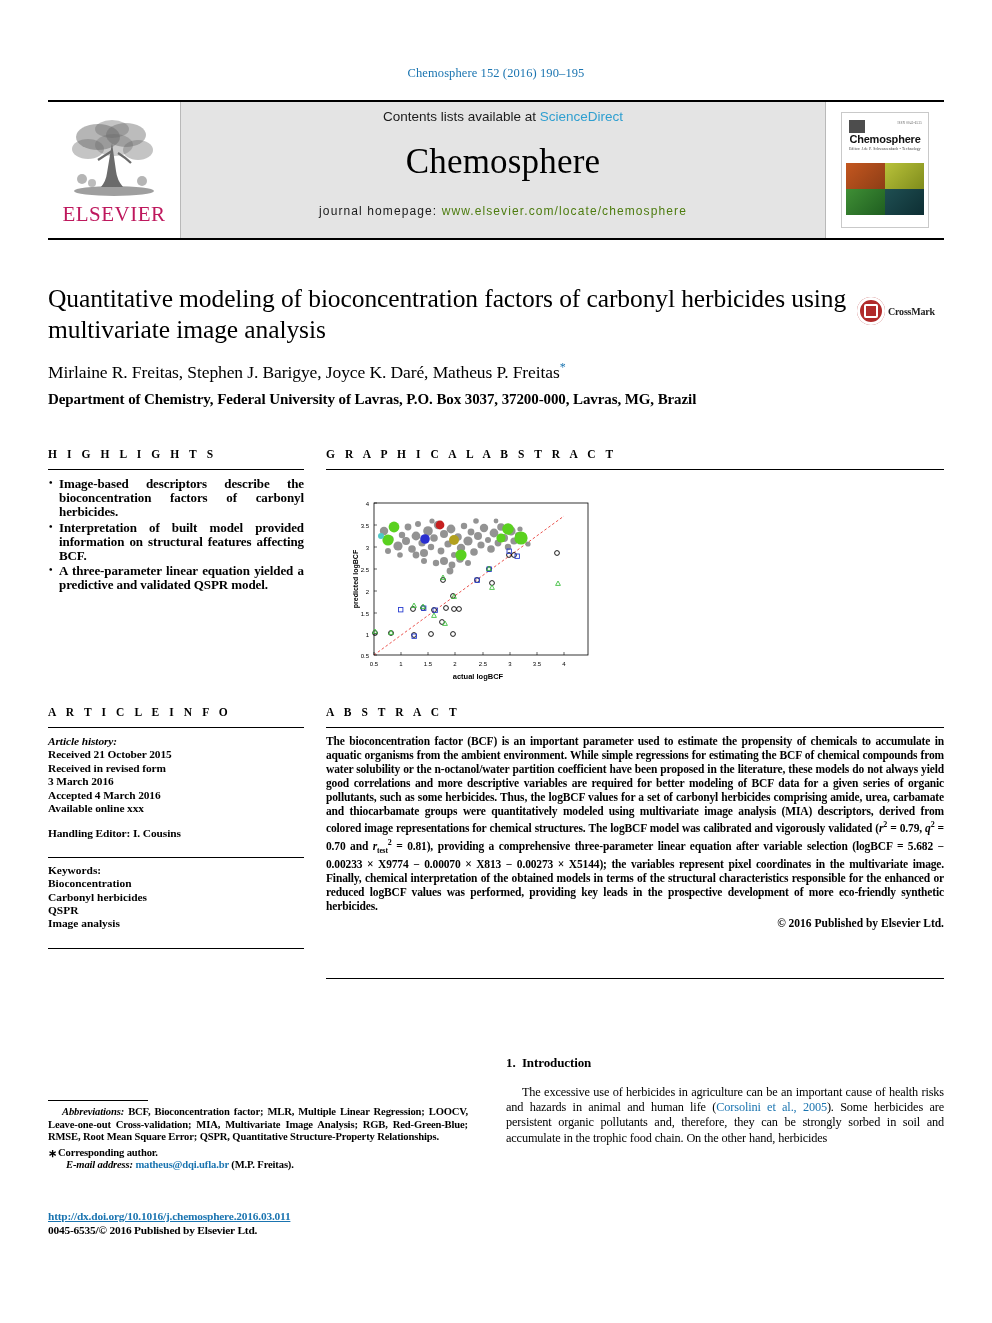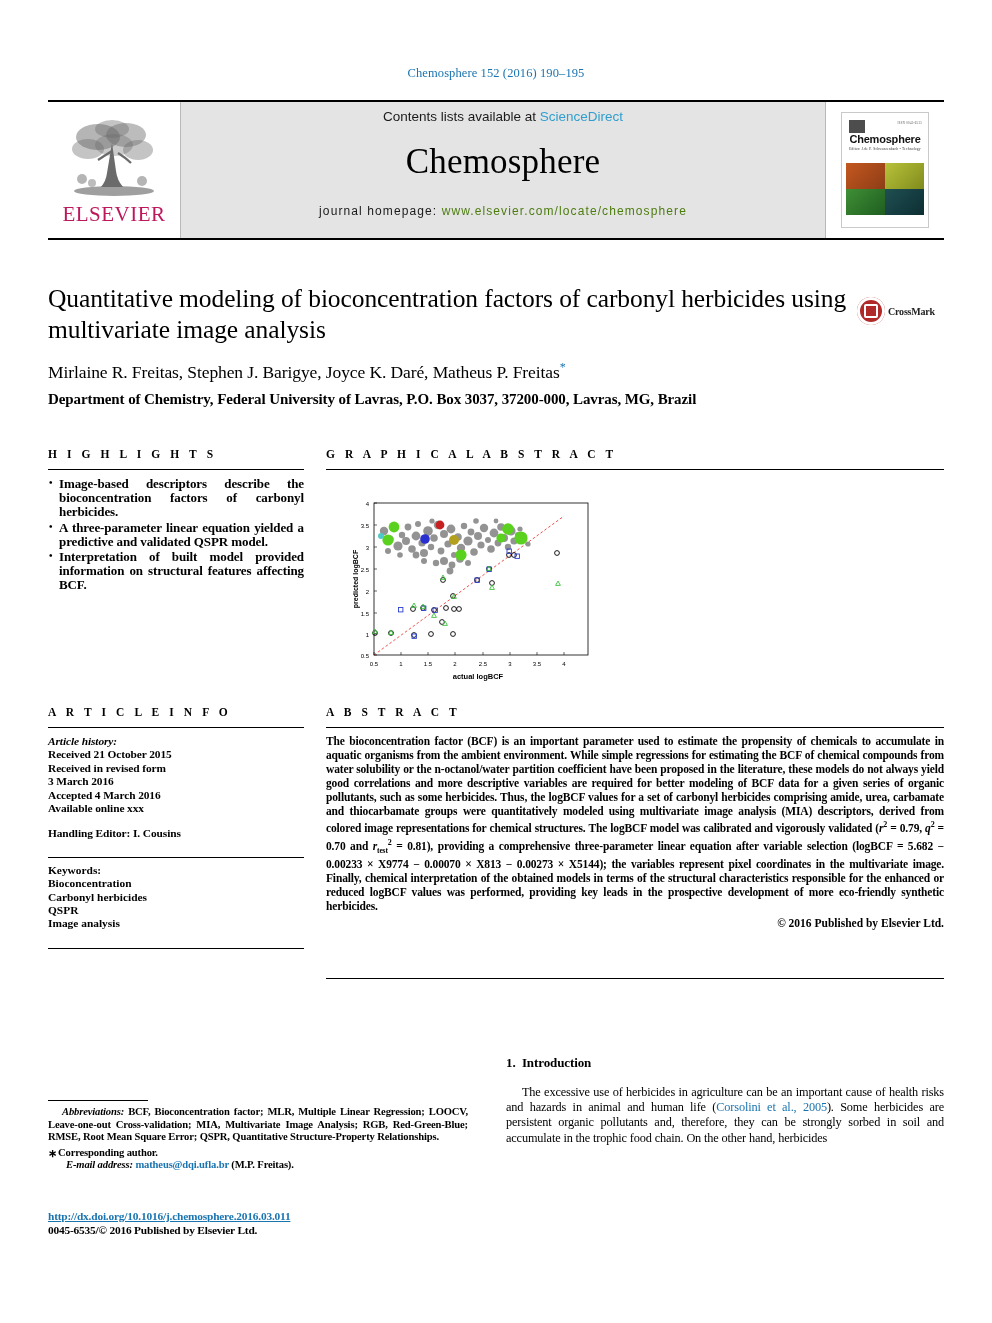--- a/index.html
+++ b/index.html
@@ -467,22 +467,22 @@
   <div class="crossmark">
     <div class="crossmark-logo"></div>
     <div class="crossmark-label">CrossMark</div>
   </div>
 
   <div class="col-left" id="highlights-section">
     <div class="sec-head">H I G H L I G H T S</div>
     <div class="rule"></div>
     <ul class="hl-list">
       <li>Image-based descriptors describe the bioconcentration factors of carbonyl herbicides.</li>
+      <li>Interpretation of built model provided information on structural features affecting BCF.</li>
       <li>A three-parameter linear equation yielded a predictive and validated QSPR model.</li>
-      <li>Interpretation of built model provided information on structural features affecting BCF.</li>
     </ul>
   </div>
 
   <div class="col-right" id="ga-section">
     <div class="sec-head">G R A P H I C A L   A B S T R A C T</div>
     <div class="rule"></div>
     <svg class="ga-figure" viewBox="0 0 300 210">
 
       <rect x="46" y="12" width="214" height="152" fill="#ffffff" stroke="#000000" stroke-width="0.8"></rect>
 

